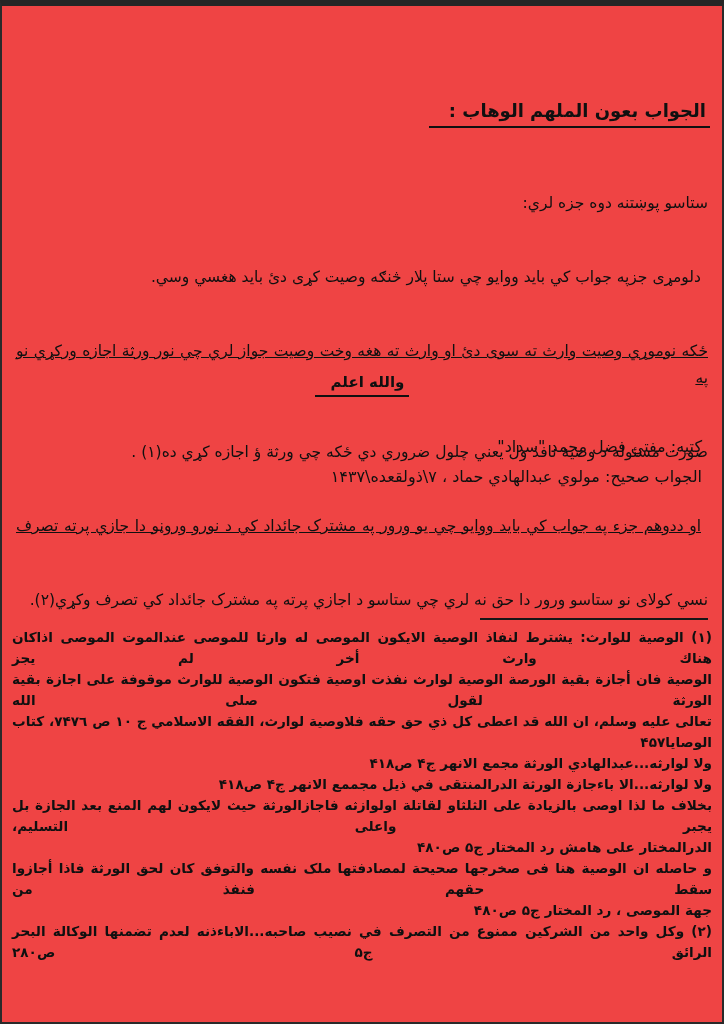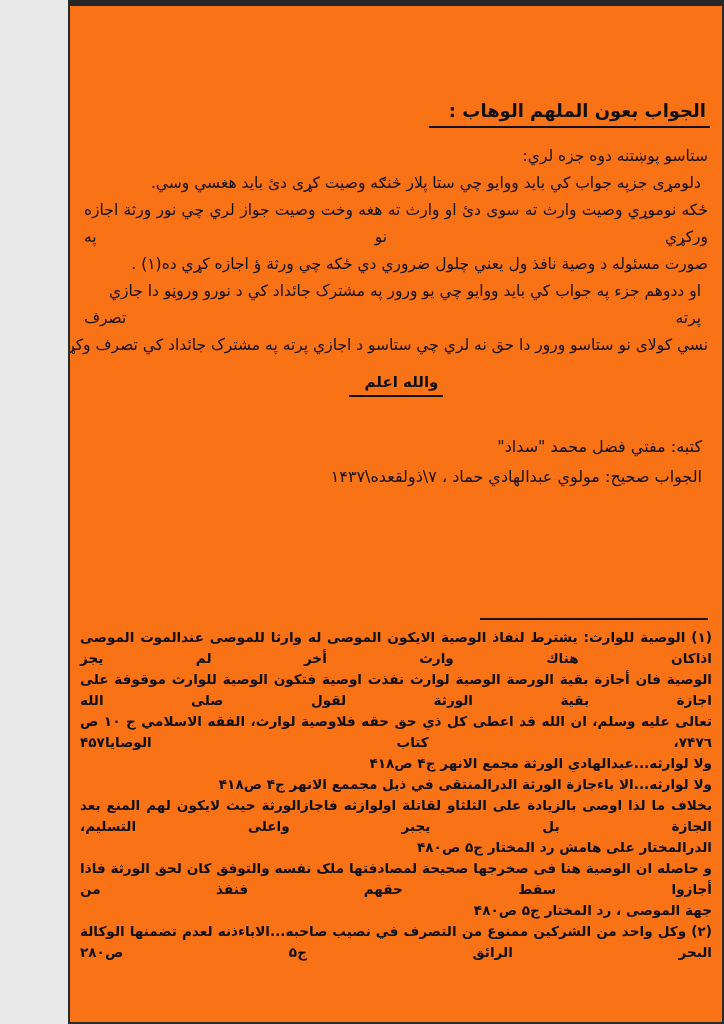--- a/index.html
+++ b/index.html
@@ -4,22 +4,22 @@
 <style>
   html,body{margin:0;padding:0;}
   body{
     width:724px;height:1024px;
     background:#e9e9e9;
     font-family:"DejaVu Sans",sans-serif;
     color:#101010;
   }
   .page{
     position:relative;
-    width:656px;height:1024px;
-    background:#f97316;
+    width:724px;height:1024px;
+    background:#ef4444;
     box-sizing:border-box;
     border:2px solid #2a2a2a;
     border-top:6px solid #262626;
     overflow:hidden;
     direction:rtl;
   }
   .doc-title{
     position:absolute;top:94px;right:12px;
     font-size:18px;font-weight:bold;
     border-bottom:2px solid #101010;
@@ -28,25 +28,27 @@
   }
   .body-text{
     position:absolute;top:137px;right:14px;left:14px;
     font-size:15.5px;
   }
   .body-text .line{
     line-height:27px;
     text-align:right;
     white-space:nowrap;
     overflow:visible;
+    margin-top:47px;
   }
   .body-text .line.j{
     white-space:normal;
     text-align:justify;
     text-align-last:justify;
+    text-decoration:underline;
   }
   .body-text .line.indent{padding-right:7px;text-align:right;}
   .tasliya{
     position:absolute;top:366px;left:0;right:0;
     text-align:center;
   }
   .tasliya span{
     display:inline-block;
     font-size:15px;font-weight:bold;
     border-bottom:2px solid #101010;

